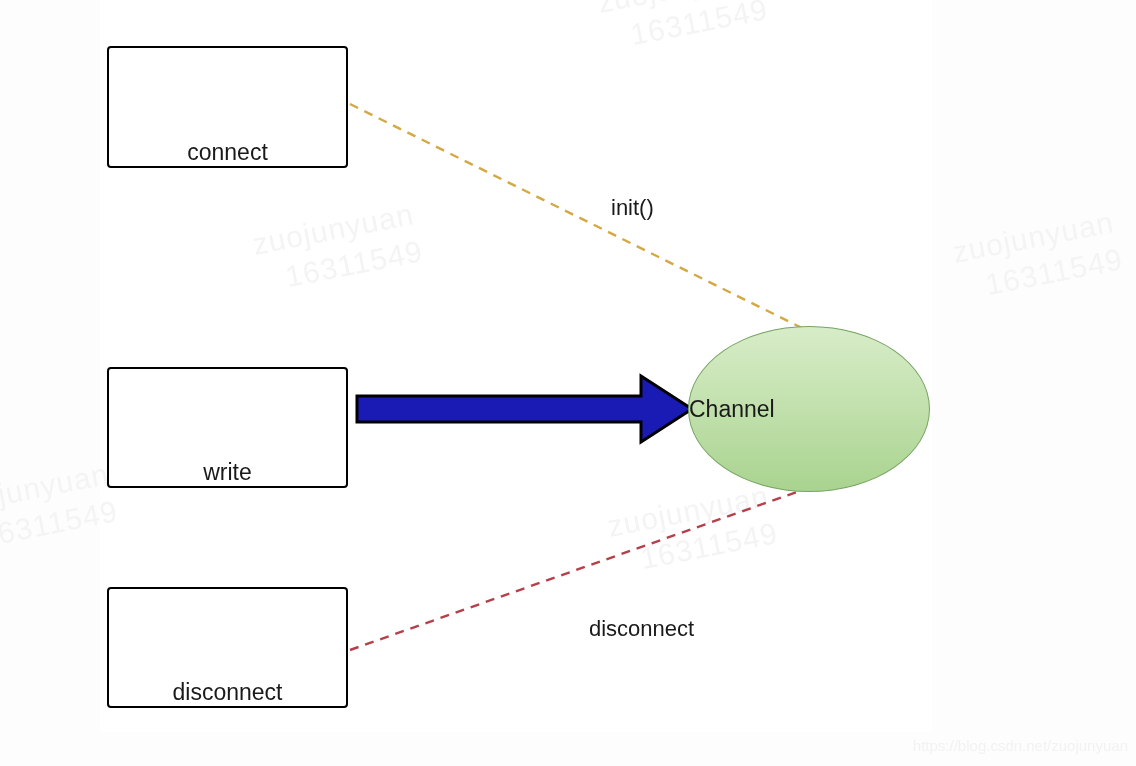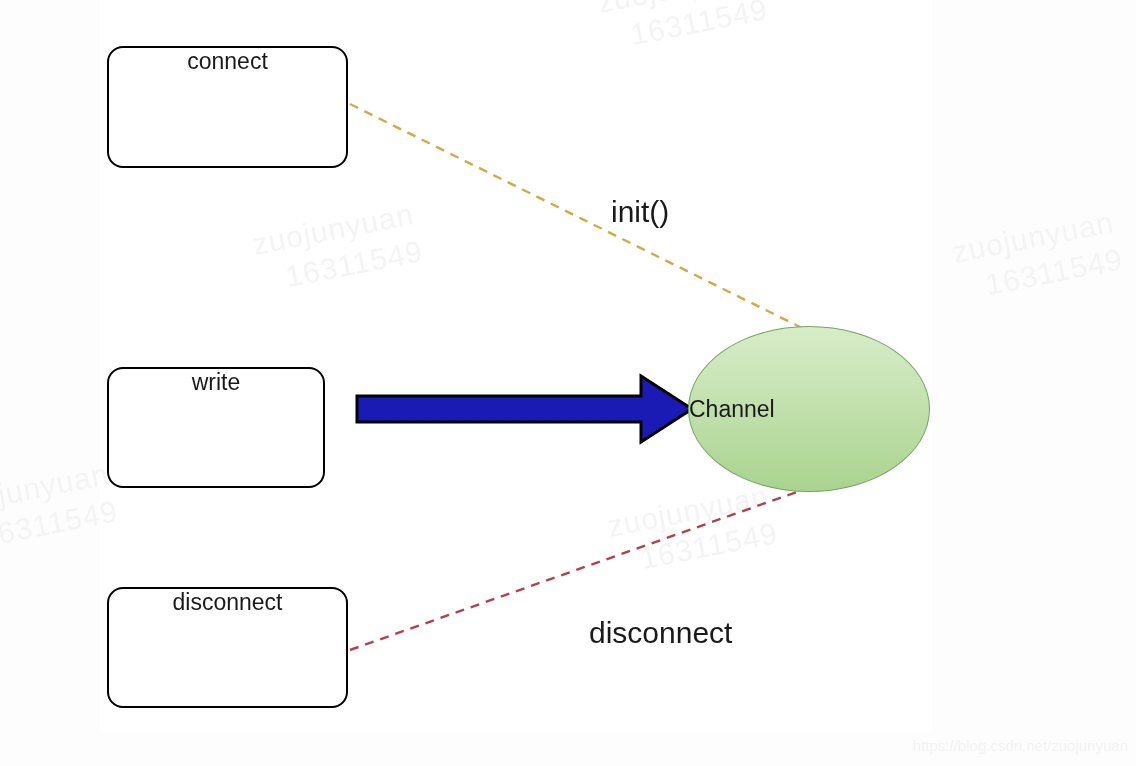--- a/index.html
+++ b/index.html
@@ -45,23 +45,23 @@
     font-size: 15px;
     font-family: "Liberation Sans", sans-serif;
     white-space: nowrap;
   }
 
   .node-box {
     position: absolute;
     box-sizing: border-box;
     background: #ffffff;
     border: 2.5px solid #000000;
-    border-radius: 16px;
+    border-radius: 4px;
     display: flex;
-    align-items: flex-start;
+    align-items: flex-end;
     justify-content: center;
   }
   .node-box span {
     font-size: 23px;
     color: #1a1a1a;
     font-family: "Liberation Sans", sans-serif;
   }
 
   .ellipse-node {
     position: absolute;
@@ -77,21 +77,21 @@
     align-items: center;
   }
   .ellipse-node span {
     font-size: 23px;
     color: #1a1a1a;
     font-family: "Liberation Sans", sans-serif;
   }
 
   .edge-label {
     position: absolute;
-    font-size: 30px;
+    font-size: 22px;
     color: #1a1a1a;
     font-family: "Liberation Sans", sans-serif;
     white-space: nowrap;
     text-align: right;
   }
 
   svg.overlay {
     position: absolute;
     left: 0;
     top: 0;
@@ -134,21 +134,21 @@
 
     <line x1="350" y1="650" x2="808" y2="488" stroke="#b5404a" stroke-width="2.4" stroke-dasharray="9 7" stroke-linecap="butt"></line>
 
     <polygon points="357,396 641,396 641,376 692,409 641,442 641,422 357,422" fill="#1a1ab4" stroke="#000000" stroke-width="3" stroke-linejoin="miter"></polygon>
   </svg>
 
   <div class="node-box" style="left:107px; top:46px; width:241px; height:122px;">
     <span>connect</span>
   </div>
 
-  <div class="node-box" style="left:107px; top:367px; width:218px; height:121px;">
+  <div class="node-box" style="left:107px; top:367px; width:241px; height:121px;">
     <span>write</span>
   </div>
 
   <div class="node-box" style="left:107px; top:587px; width:241px; height:121px;">
     <span>disconnect</span>
   </div>
 
   <div class="ellipse-node">
     <span>Channel</span>
   </div>

